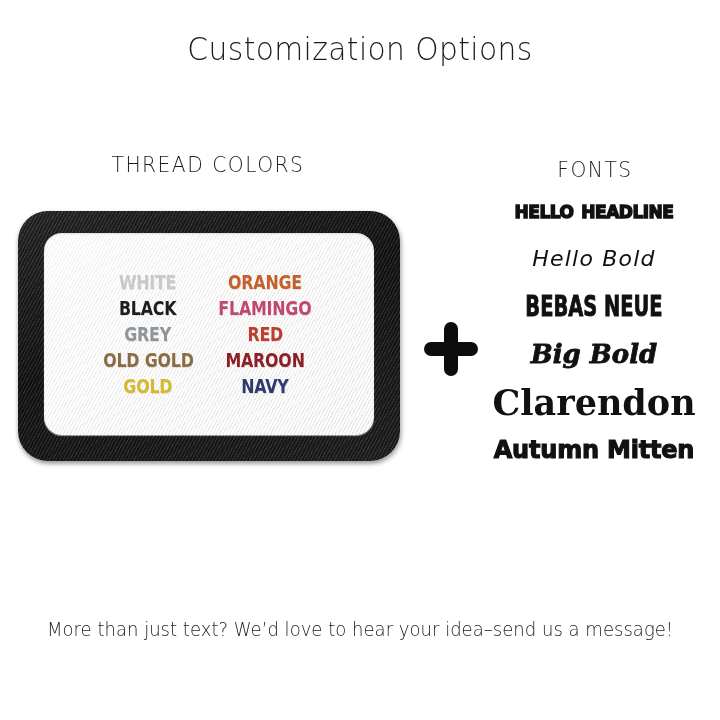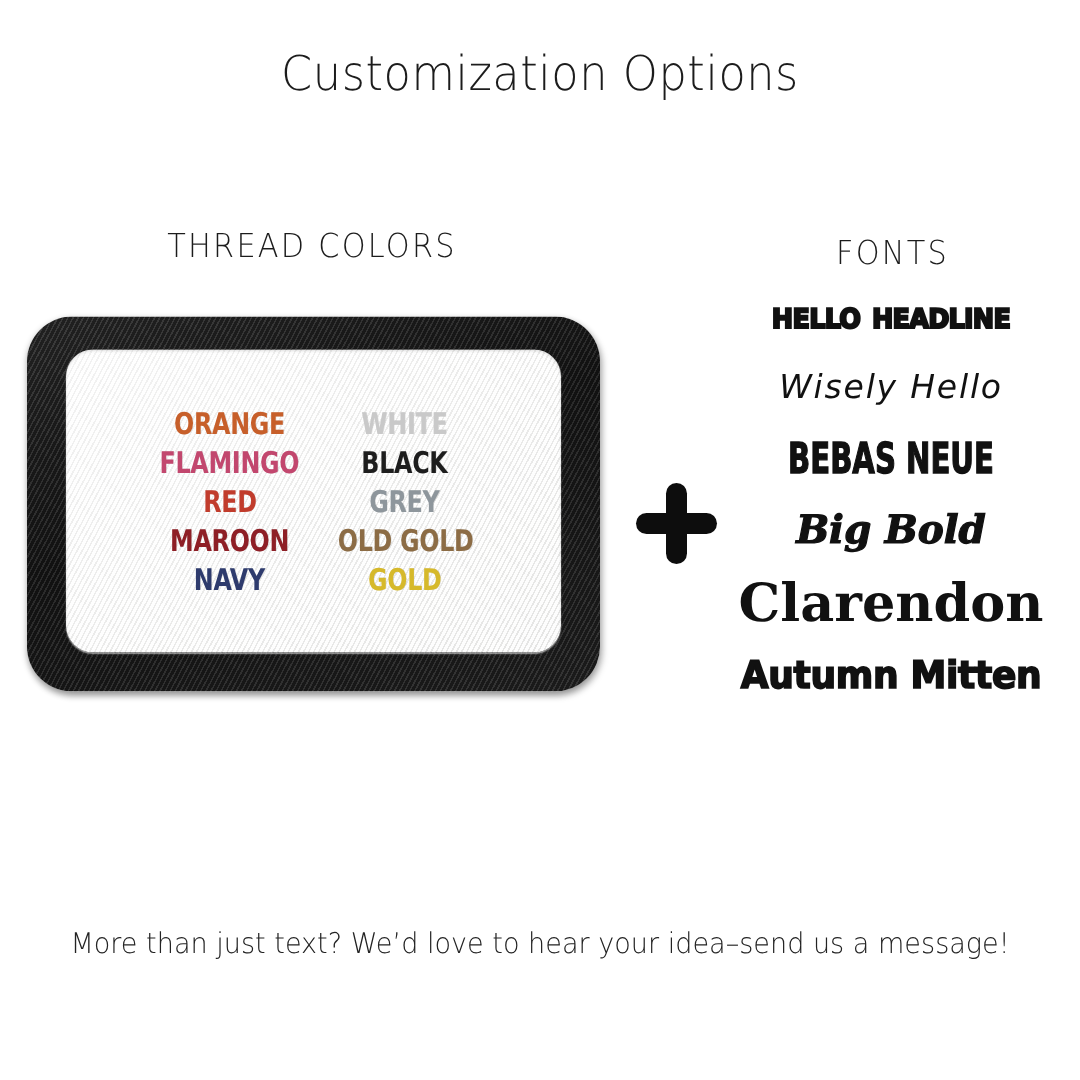--- a/index.html
+++ b/index.html
@@ -203,49 +203,49 @@
 <div class="page-title">Customization Options</div>
 
 <div class="section-head" id="thread-head">THREAD COLORS</div>
 
 <div class="patch-wrap">
   <div class="patch-border"></div>
   <div class="patch-face"></div>
 
   <div class="color-grid">
 
+    <div class="color-col" id="col-1">
+      <div class="color-word" style="color: rgb(201, 201, 201);">WHITE</div>
+      <div class="color-word" style="color: rgb(29, 29, 29);">BLACK</div>
+      <div class="color-word" style="color: rgb(142, 150, 156);">GREY</div>
+      <div class="color-word" style="color: rgb(140, 108, 69);">OLD GOLD</div>
+      <div class="color-word" style="color: rgb(214, 185, 43);">GOLD</div>
+    </div>
+
     <div class="color-col" id="col-2">
       <div class="color-word" style="color: rgb(199, 95, 42);">ORANGE</div>
       <div class="color-word" style="color: rgb(194, 71, 110);">FLAMINGO</div>
       <div class="color-word" style="color: rgb(193, 60, 44);">RED</div>
       <div class="color-word" style="color: rgb(142, 31, 38);">MAROON</div>
       <div class="color-word" style="color: rgb(46, 59, 109);">NAVY</div>
     </div>
 
-    <div class="color-col" id="col-1">
-      <div class="color-word" style="color: rgb(201, 201, 201);">WHITE</div>
-      <div class="color-word" style="color: rgb(29, 29, 29);">BLACK</div>
-      <div class="color-word" style="color: rgb(142, 150, 156);">GREY</div>
-      <div class="color-word" style="color: rgb(140, 108, 69);">OLD GOLD</div>
-      <div class="color-word" style="color: rgb(214, 185, 43);">GOLD</div>
-    </div>
-
 
   </div>
 </div>
 
 <div class="plus-sign">
   <span class="bar-h"></span>
   <span class="bar-v"></span>
 </div>
 
 <div class="section-head" id="fonts-head">FONTS</div>
 
 <div class="fonts-list">
   <div class="font-row f-hello">Hello Headline</div>
-  <div class="font-row f-wisely">Wisely Hello</div>
+  <div class="font-row f-wisely">Hello Bold</div>
   <div class="font-row f-bebas">BEBAS NEUE</div>
   <div class="font-row f-bigfish">Big Bold</div>
   <div class="font-row f-clarendon">Clarendon</div>
   <div class="font-row f-autumn">Autumn Mitten</div>
 </div>
 
 <div class="footer-note">More than just text? We’d love to hear your idea–send us a message!</div>
 
 </body></html>

